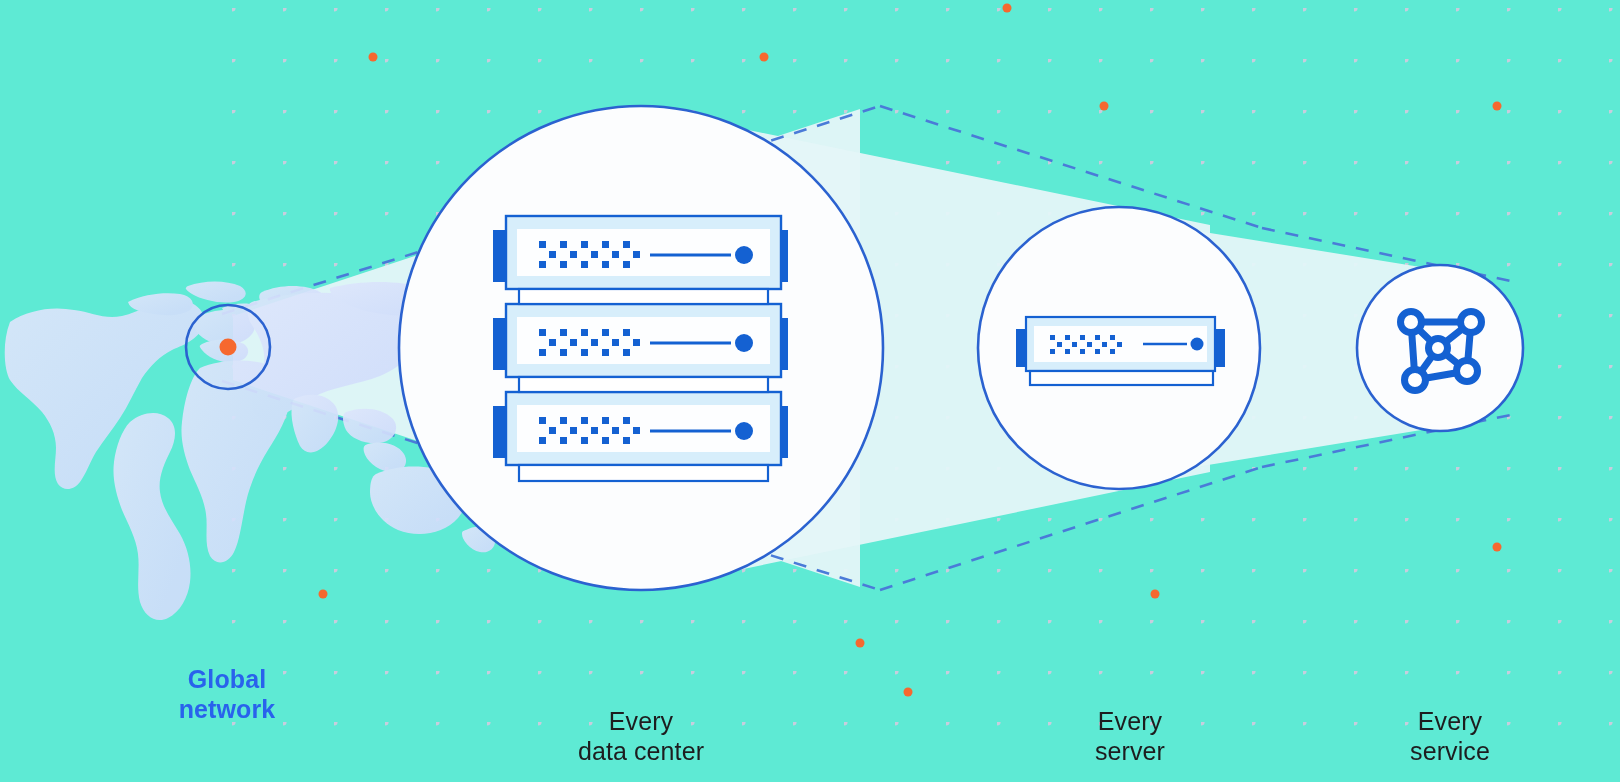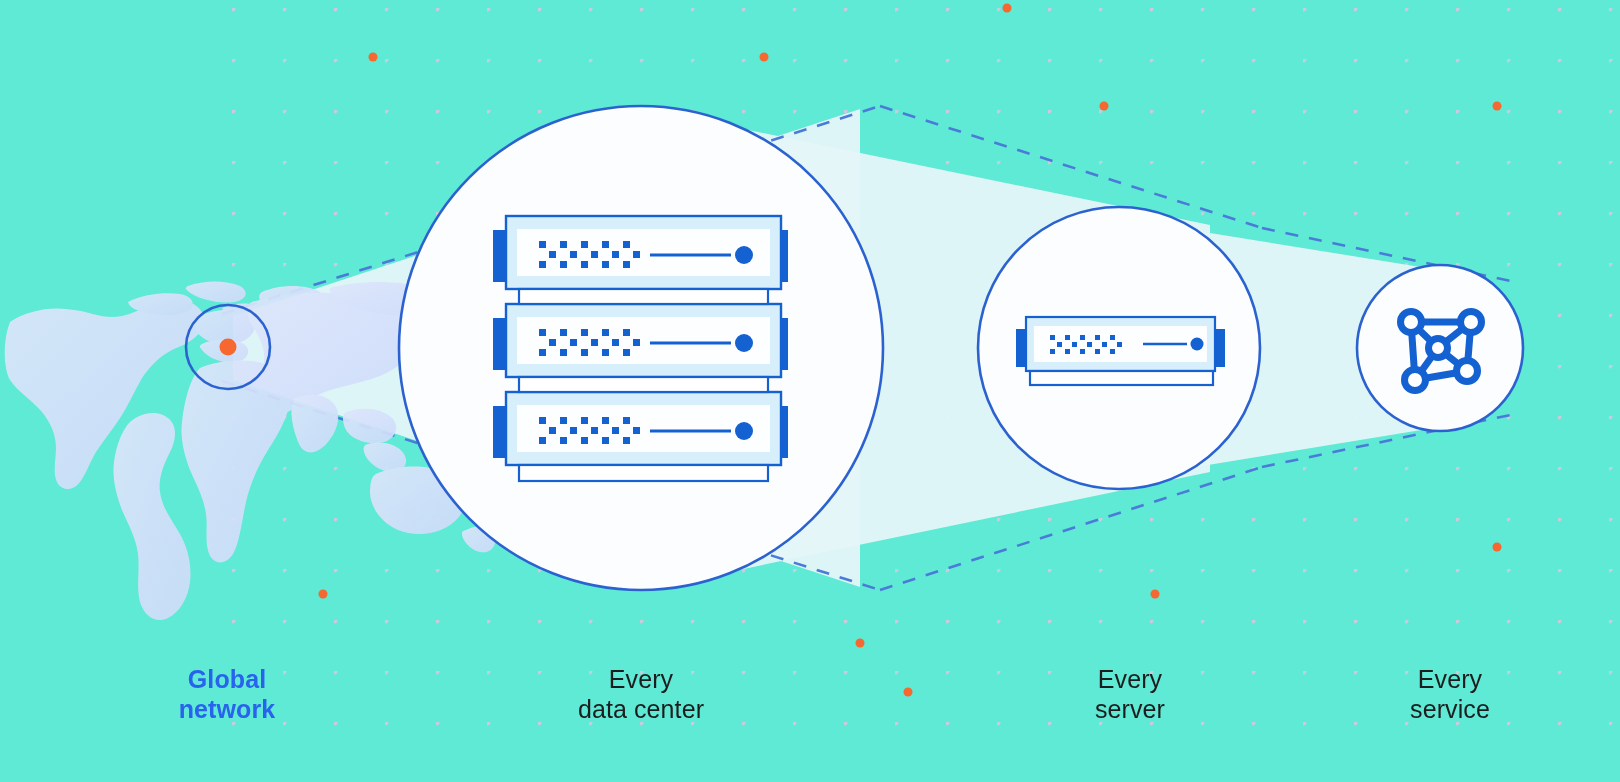--- a/index.html
+++ b/index.html
@@ -30,21 +30,21 @@
   .label {
     position: absolute;
     text-align: center;
     font-size: 25px;
     line-height: 30px;
     font-weight: 400;
     letter-spacing: 0.1px;
     white-space: pre-line;
     user-select: none;
   }
-  .label.dark { color: #1d1d1f; }
+  .label.dark { color: #1d1d1f; margin-top: 42px; }
   .label.accent { color: #2962ec; font-weight: 700; }
   #lbl-global   { left:  127px; top: 664px; width: 200px; }
   #lbl-dc       { left:  541px; top: 664px; width: 200px; }
   #lbl-server   { left: 1030px; top: 664px; width: 200px; }
   #lbl-service  { left: 1350px; top: 664px; width: 200px; }
 </style>
 </head>
 <body>
 
 <div id="stage">

